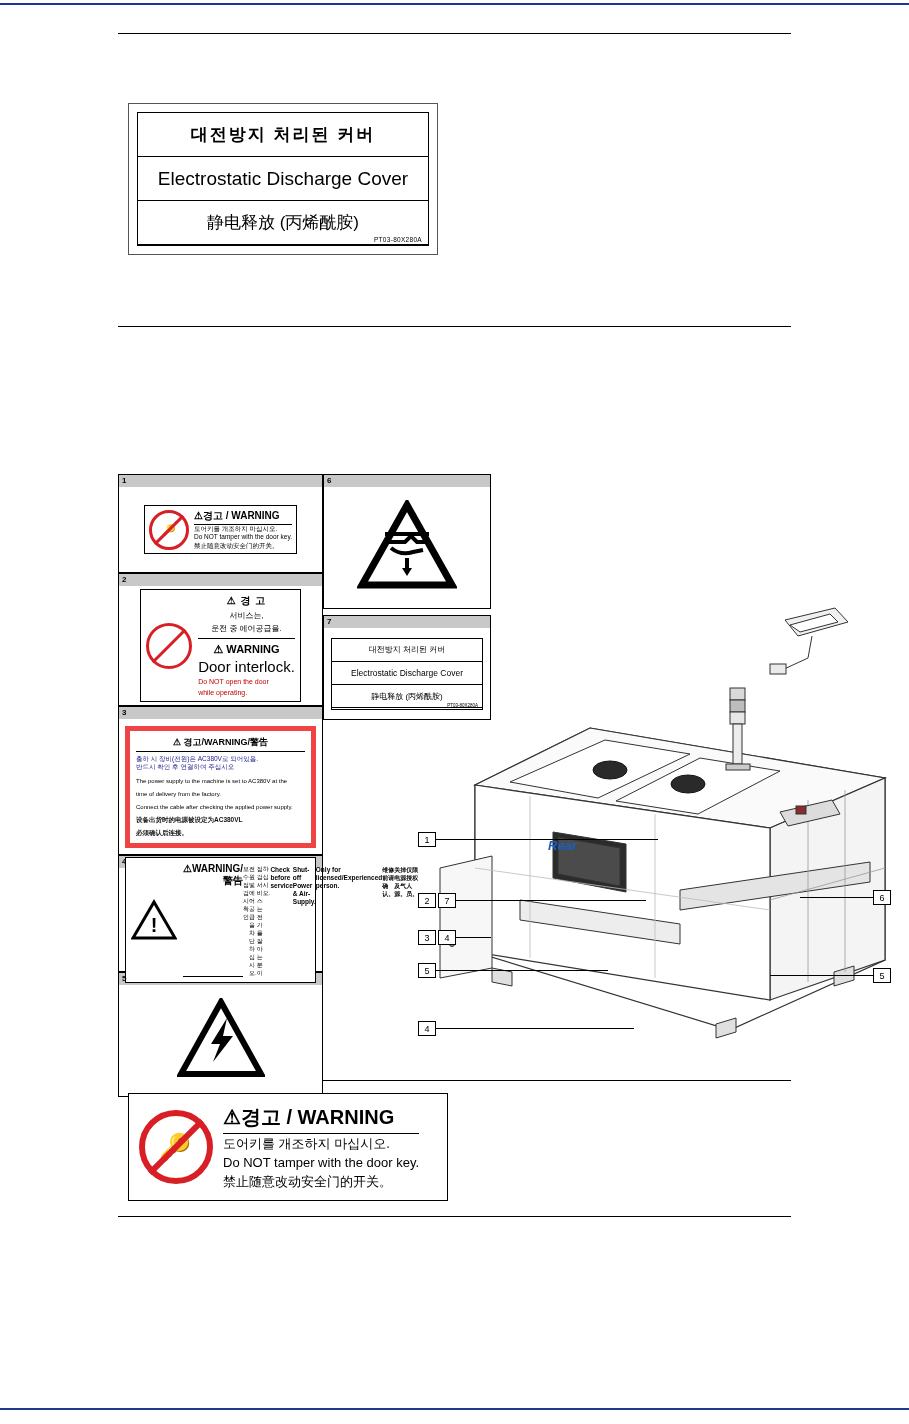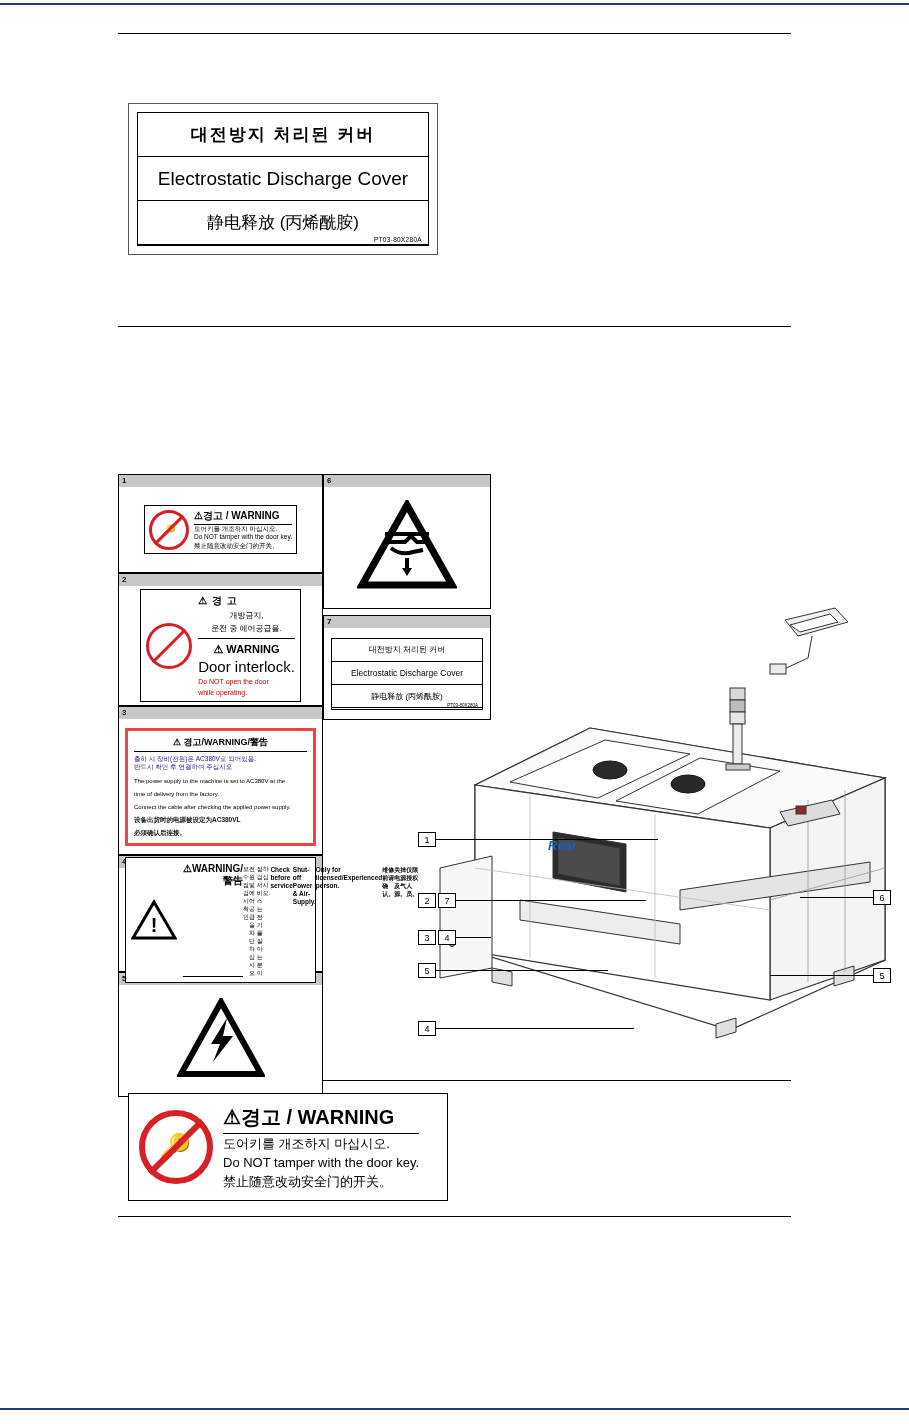--- a/index.html
+++ b/index.html
@@ -163,30 +163,30 @@
     font-size: 11px;
     color: #000;
   }
 
   
   .lbl2 {
     border: 1px solid #000; background: #fff;
     display: flex; align-items: center; gap: 6px; padding: 4px 5px;
   }
   .lbl2 .block { display: flex; flex-direction: column; gap: 2px; }
-  .lbl2 .k1 { font-size: 10px; font-weight: bold; letter-spacing: 1px; text-align:left;}
+  .lbl2 .k1 { font-size: 10px; font-weight: bold; letter-spacing: 1px; text-align:center;}
   .lbl2 .k2 { font-size: 8px; text-align: center; }
   .lbl2 .sep { border-top: 1px solid #000; margin: 2px 0; }
   .lbl2 .w { font-size: 11px; font-weight: bold; text-align: center; }
   .lbl2 .e1 { font-size: 15px; }
   .lbl2 .e2 { font-size: 7px; color: #c00000; line-height: 9px; }
 
   
   .lbl3 {
-    border: 3px solid #ef4444; background: #fff;
+    border: 5px solid #ef4444; background: #fff;
     padding: 5px 6px; width: 100%;
     box-sizing: border-box;
   }
   .lbl3 .h {
     text-align: center; font-weight: bold; font-size: 9px;
     border-bottom: 1px solid #000; padding-bottom: 2px; margin-bottom: 3px;
   }
   .lbl3 .ko { font-size: 6.5px; line-height: 8.5px; color: #1a1a8c; }
   .lbl3 .en { font-size: 6px; line-height: 8px; margin-top: 5px; }
   .lbl3 .cn { font-size: 6.5px; line-height: 8.5px; margin-top: 5px; font-weight: bold; color:#111; }
@@ -302,21 +302,21 @@
     </div>
 
     <div class="numbar" style="margin:0 -1px;">2</div>
     <div class="cell" style="height:120px; margin:0 -1px;">
       <div class="lbl2">
         <div class="prohibit" style="width:46px;height:46px;">
           <div class="bar" style="height:46px; transform:translate(-50%,-50%) rotate(45deg);"></div>
         </div>
         <div class="block" style="flex:1;">
           <div class="k1">⚠ 경    고</div>
-          <div class="k2">개방금지,</div>
+          <div class="k2">서비스는,</div>
           <div class="k2">운전 중 에어공급을.</div>
           <div class="sep"></div>
           <div class="w">⚠ WARNING</div>
           <div class="e1">Door interlock.</div>
           <div class="e2">Do NOT open the door</div>
           <div class="e2">while operating.</div>
         </div>
       </div>
     </div>
 

